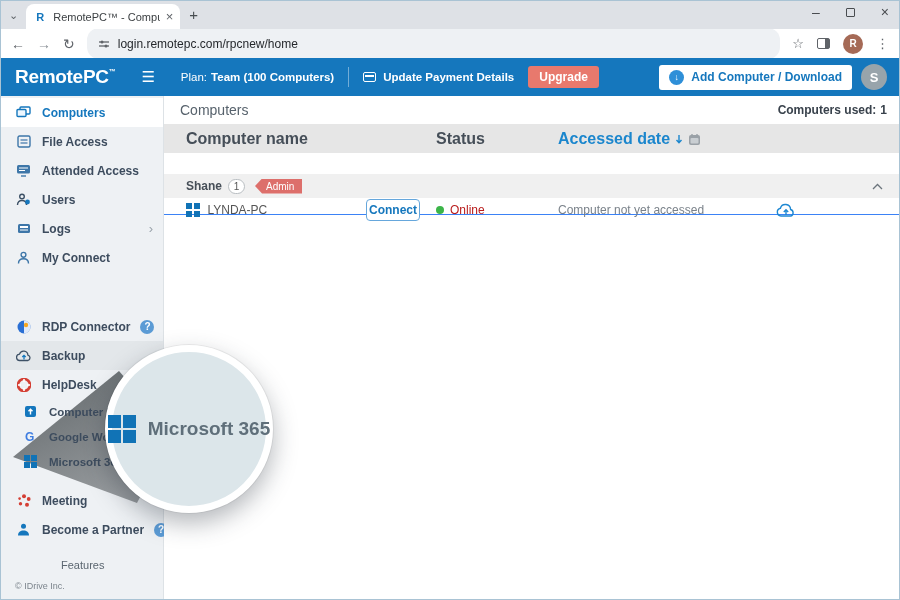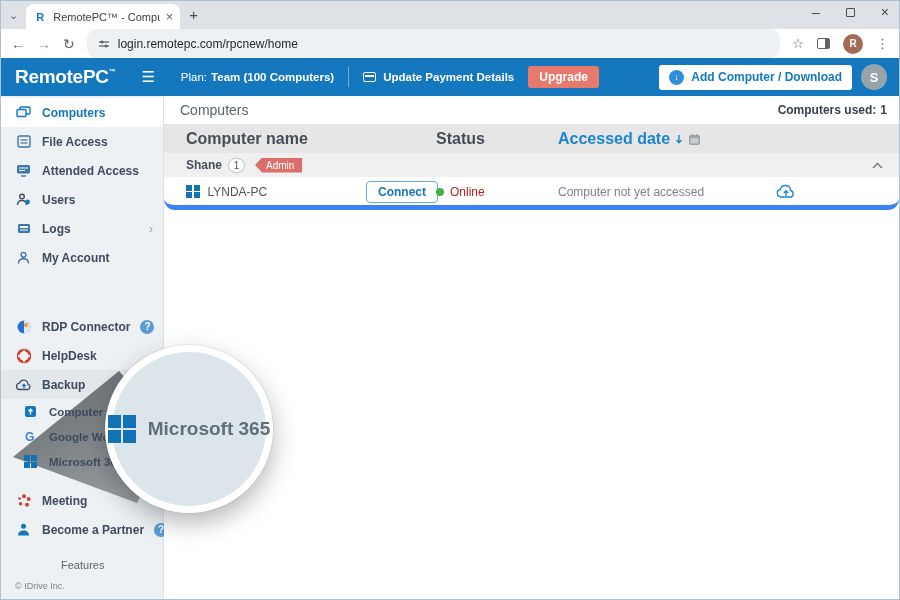--- a/index.html
+++ b/index.html
@@ -70,28 +70,28 @@
 
   
   .main { flex:1; background:#fff; display:flex; flex-direction:column; }
   .title-bar { height:29px; display:flex; align-items:center; padding:0 12px 0 16px; border-bottom:1px solid #e6e6e6; }
   .page-title { font-size:14px; color:#57626c; }
   .used { margin-left:auto; font-size:12px; font-weight:bold; color:#39424c; display:flex; gap:4px; }
   .t-grid { display:grid; grid-template-columns:202px 70px 122px 218px 1fr 44px; align-items:center; }
   .thead { height:28px; background:#e6e6e6; font-size:16px; font-weight:bold; color:#454e58; }
   .th-name { grid-column:1 / 3; padding-left:22px; }
   .th-accessed { display:flex; align-items:center; gap:5px; color:#1b86cd; cursor:pointer; }
-  .group-row { height:25px; background:#f0f0f0; display:flex; align-items:center; padding:0 16px 0 22px; border-bottom:1px solid #fff; }
+  .group-row { height:25px; background:#f0f0f0; display:flex; align-items:center; padding:0 16px 0 22px; border-bottom:1px solid #fff;margin-top:21px; }
   .gname { font-size:12px; font-weight:bold; color:#474f58; }
   .gcount { margin-left:6px; min-width:17px; height:15px; padding:0 4px; background:#fff; border:1px solid #b9bec2; border-radius:8px; font-size:10px; color:#555; display:flex; align-items:center; justify-content:center; }
   .gadmin { margin-left:10px; background:#dd6f6b; color:#fff; font-size:10px; padding:2px 8px 2px 11px; clip-path:polygon(7px 0,100% 0,100% 100%,7px 100%,0 50%); }
   .gchev { margin-left:auto; cursor:pointer; display:flex; }
-  .comp-row { height:32px; border-bottom:5px solid #3b82f6; font-size:12px; color:#555; cursor:pointer;border-radius:11px; }
+  .comp-row { height:16px; border-bottom:1px solid #3b82f6; font-size:12px; color:#555; cursor:pointer; }
   .c-name { display:flex; align-items:center; gap:8px; padding-left:22px; }
-  .connect-btn { background:#fff; border:1px solid #66a7dc; color:#1577bd; font-family:inherit; font-size:12px; font-weight:bold; padding:3px 11px; border-radius:4px; cursor:pointer; }
+  .connect-btn { background:#fff; border:1px solid #66a7dc; color:#1577bd; font-family:inherit; font-size:12px; font-weight:bold; padding:3px 2px; border-radius:4px; cursor:pointer; }
   .c-status { display:flex; align-items:center; gap:6px; color:#b91c1c; }
   .dot { width:8px; height:8px; border-radius:50%; background:#3cb549; }
   .c-accessed { color:#7a828a; }
   .win4 { display:grid; grid-template-columns:6px 6px; grid-template-rows:6px 6px; gap:1.5px; }
   .win4 i { background:#1173b6; }
 
   
   .cone { position:absolute; left:0; top:257px; z-index:2; pointer-events:none; }
   .mag-circle { position:absolute; left:104px; top:249px; width:168px; height:168px; border-radius:50%; background:#dce6ea; border:7px solid #fff; box-shadow:0 10px 24px rgba(40,50,60,.35), 0 0 0 1px rgba(0,0,0,.06); z-index:4; display:flex; align-items:center; justify-content:center; gap:12px; }
   .mag-win { display:grid; grid-template-columns:13px 13px; grid-template-rows:13px 13px; gap:2px; }
@@ -230,58 +230,58 @@
       </div>
       <div class="nav-item" data-name="sidebar-item-my-account">
         <span class="nico" data-name="my-account-icon">
             <svg width="13" height="13" viewBox="0 0 13 13">
               <g fill="none" stroke="#3d76a8" stroke-width="1.4">
                 <circle cx="6.5" cy="3.8" r="2.4"></circle>
                 <path d="M1.5 12.5 c0-3.2 2.2-4.8 5-4.8 s5 1.6 5 4.8"></path>
               </g>
             </svg>
           </span>
-        <span class="nlabel" data-name="sidebar-item-label">My Account</span>
+        <span class="nlabel" data-name="sidebar-item-label">My Connect</span>
       </div>
 
       <div class="nav-item gap-lg" data-name="sidebar-item-rdp-connector">
         <span class="nico" data-name="rdp-connector-icon">
             <svg width="14" height="14" viewBox="0 0 14 14">
               <circle cx="7" cy="7" r="6.5" fill="#2a6fd4"></circle>
               <path d="M7 .5 A6.5 6.5 0 0 1 7 13.5 Z" fill="#fff" opacity=".85"></path>
               <circle cx="9" cy="5" r="2.2" fill="#f5a623"></circle>
             </svg>
           </span>
         <span class="nlabel" data-name="sidebar-item-label">RDP Connector</span>
         <span class="nav-right">
             <span class="help-dot" data-name="help-icon">?</span>
           </span>
+      </div>
+      <div class="nav-item selected" data-name="sidebar-item-backup">
+        <span class="nico" data-name="backup-cloud-icon">
+            <svg width="16" height="12" viewBox="0 0 16 12">
+              <path d="M4 10.5 a3.2 3.2 0 0 1 -.5-6.4 a4.3 4.3 0 0 1 8.4 1 a2.8 2.8 0 0 1 .1 5.4 Z" fill="none" stroke="#3d5166" stroke-width="1.3"></path>
+              <path d="M8 9.5 V5.5 M6.3 7 L8 5.3 L9.7 7" stroke="#1577bd" stroke-width="1.3" fill="none"></path>
+            </svg>
+          </span>
+        <span class="nlabel" data-name="sidebar-item-label">Backup</span>
       </div>
       <div class="nav-item" data-name="sidebar-item-helpdesk">
         <span class="nico" data-name="helpdesk-icon">
             <svg width="14" height="14" viewBox="0 0 14 14">
               <circle cx="7" cy="7" r="6" fill="none" stroke="#d43f34" stroke-width="2.6"></circle>
               <g stroke="#fff" stroke-width="1.6">
                 <line x1="7" y1="1" x2="7" y2="4"></line>
                 <line x1="7" y1="10" x2="7" y2="13"></line>
                 <line x1="1" y1="7" x2="4" y2="7"></line>
                 <line x1="10" y1="7" x2="13" y2="7"></line>
               </g>
             </svg>
           </span>
         <span class="nlabel" data-name="sidebar-item-label">HelpDesk</span>
-      </div>
-      <div class="nav-item selected" data-name="sidebar-item-backup">
-        <span class="nico" data-name="backup-cloud-icon">
-            <svg width="16" height="12" viewBox="0 0 16 12">
-              <path d="M4 10.5 a3.2 3.2 0 0 1 -.5-6.4 a4.3 4.3 0 0 1 8.4 1 a2.8 2.8 0 0 1 .1 5.4 Z" fill="none" stroke="#3d5166" stroke-width="1.3"></path>
-              <path d="M8 9.5 V5.5 M6.3 7 L8 5.3 L9.7 7" stroke="#1577bd" stroke-width="1.3" fill="none"></path>
-            </svg>
-          </span>
-        <span class="nlabel" data-name="sidebar-item-label">Backup</span>
       </div>
       <div class="nav-item nav-sub" data-name="sidebar-item-computer-backup">
         <span class="nico" data-name="computer-backup-icon">
             <svg width="13" height="13" viewBox="0 0 13 13">
               <rect x="1" y="1" width="11" height="11" rx="2" fill="#1577bd"></rect>
               <path d="M6.5 9.5 V4.5 M4.5 6.3 L6.5 4.2 L8.5 6.3" stroke="#fff" stroke-width="1.4" fill="none"></path>
             </svg>
           </span>
         <span class="nlabel" data-name="sidebar-item-label">Computer Backup</span>
       </div>

